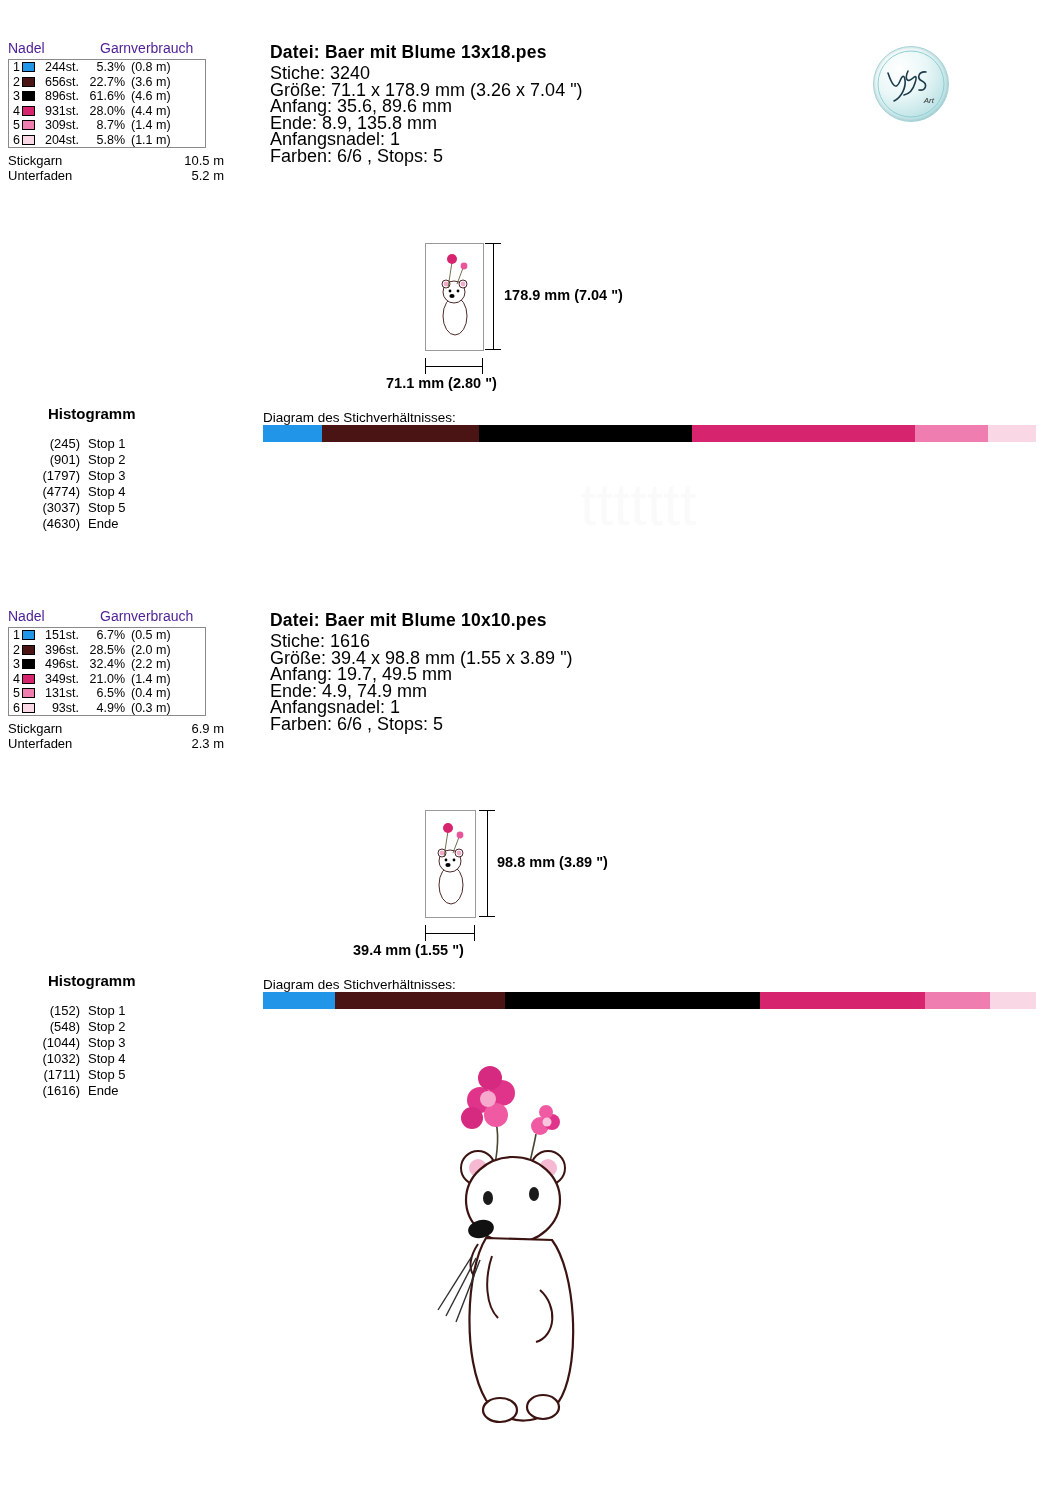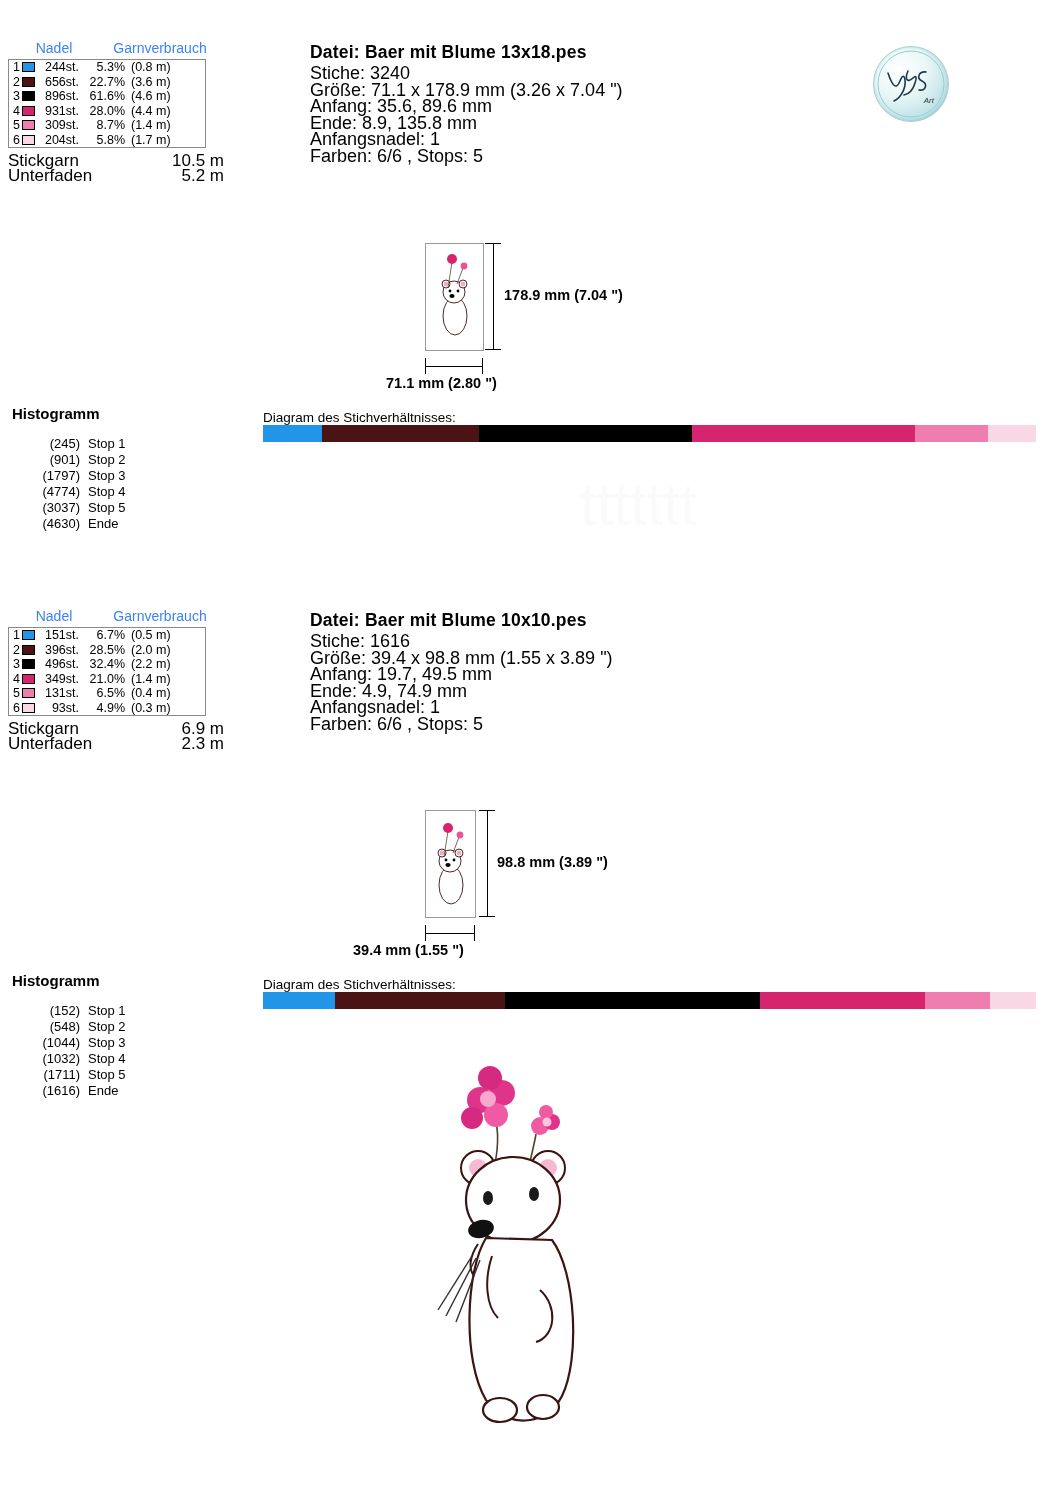--- a/index.html
+++ b/index.html
@@ -6,37 +6,37 @@
   body{
     width:1050px;height:1485px;
     background:#ffffff;
     font-family:"Liberation Sans", sans-serif;
     color:#000;
     position:relative;
     overflow:hidden;
   }
   .page{position:relative;width:1050px;height:1485px;}
   .needle-table{position:absolute;font-size:13px;}
-  .nt-head{display:flex;font-size:14px;color:#3b82f6;text-align:center;}
+  .nt-head{display:flex;font-size:14px;color:#4c1d95;}
   .nt-head .c1{width:92px;}
   .nt-head .c2{width:120px;}
   .nt-box{border:1px solid #8a8a8a;border-top:1px solid #8a8a8a;width:196px;margin-top:3px;}
   .nt-row{display:flex;align-items:center;height:14.5px;font-size:12.5px;line-height:14.5px;}
   .nt-row .idx{width:11px;text-align:right;padding-right:1px;}
   .nt-row .sw{width:13px;height:10px;border:1px solid #000;box-sizing:border-box;margin:0 4px 0 1px;}
   .nt-row .st{width:40px;text-align:right;}
   .nt-row .pc{width:46px;text-align:right;padding-right:6px;}
   .nt-row .mt{width:58px;text-align:left;}
-  .totals{width:230px;margin-top:5px;font-size:17px;}
+  .totals{width:230px;margin-top:5px;font-size:13px;}
   .tot-row{display:flex;justify-content:space-between;line-height:15px;}
   .tot-row .lab{text-align:left;}
   .tot-row .val{text-align:right;padding-right:14px;}
 
   
-  .fileinfo{position:absolute;margin-left:40px;}
+  .fileinfo{position:absolute;}
   .fi-title{font-size:17.5px;font-weight:bold;letter-spacing:.2px;margin-bottom:2px;}
   .fi-line{font-size:18px;line-height:16.5px;}
 
   
   .logo{position:absolute;width:74px;height:74px;border-radius:50%;
         background:radial-gradient(circle at 34% 30%, #ffffff 0%, #eaf7f7 38%, #bfe3e6 72%, #7fc6cc 100%);
         border:1px solid #9fd2d6;box-shadow:0 0 3px rgba(0,0,0,.18) inset;}
   .logo .mono{position:absolute;left:0;top:0;width:100%;height:100%;}
   .logo .art{position:absolute;right:14px;bottom:16px;font-size:8px;color:#333;font-style:italic;}
 
@@ -44,21 +44,21 @@
   .dimblock{position:absolute;}
   .dim-frame{position:absolute;border:1px solid #9a9a9a;background:#fff;}
   .dim-vline{position:absolute;border-left:1.5px solid #000;}
   .dim-hline{position:absolute;border-top:1.5px solid #000;}
   .dim-cap{position:absolute;border-top:1.5px solid #000;}
   .dim-capv{position:absolute;border-left:1.5px solid #000;}
   .dim-label{position:absolute;font-size:14.5px;font-weight:bold;white-space:nowrap;}
 
   
   .hist{position:absolute;}
-  .hist-title{font-size:15px;font-weight:bold;margin-bottom:14px;}
+  .hist-title{font-size:15px;font-weight:bold;margin-bottom:14px;margin-left:36px;}
   .hist-row{display:flex;font-size:13px;line-height:16px;}
   .hist-row .n{width:68px;text-align:right;padding-right:8px;}
   .hist-row .s{text-align:left;}
   .diagram-label{position:absolute;font-size:13.5px;}
   .colorbar{position:absolute;height:17px;display:flex;}
   .colorbar div{height:100%;}
 
   
   .bear{position:absolute;}
   .ghost{position:absolute;opacity:.035;}
@@ -107,21 +107,21 @@
         <span class="sw" style="background:#f07db0"></span>
         <span class="st">309st.</span>
         <span class="pc">8.7%</span>
         <span class="mt">(1.4 m)</span>
       </div>
       <div class="nt-row">
         <span class="idx">6</span>
         <span class="sw" style="background:#f9d7e4"></span>
         <span class="st">204st.</span>
         <span class="pc">5.8%</span>
-        <span class="mt">(1.7 m)</span>
+        <span class="mt">(1.1 m)</span>
       </div>
     </div>
     <div class="totals">
       <div class="tot-row">
         <span class="lab">Stickgarn</span>
         <span class="val">10.5 m</span>
       </div>
       <div class="tot-row">
         <span class="lab">Unterfaden</span>
         <span class="val">5.2 m</span>

